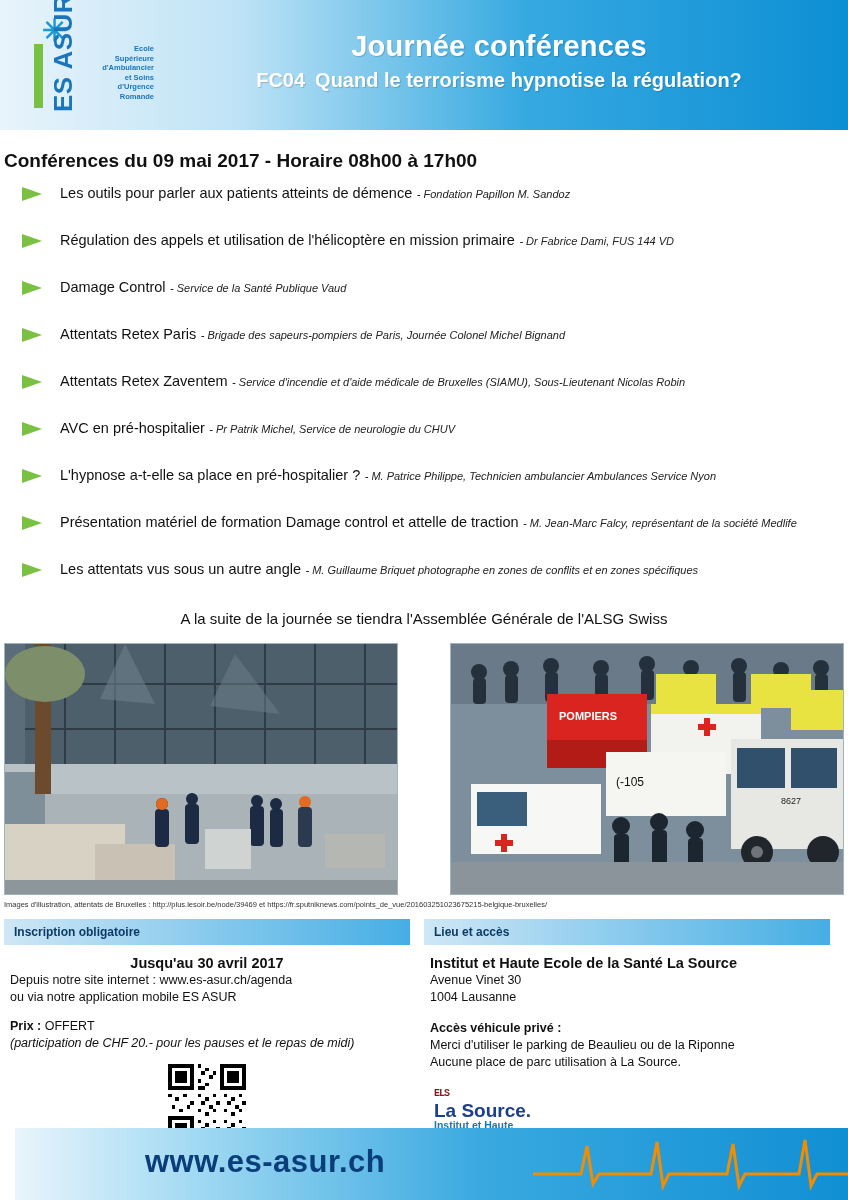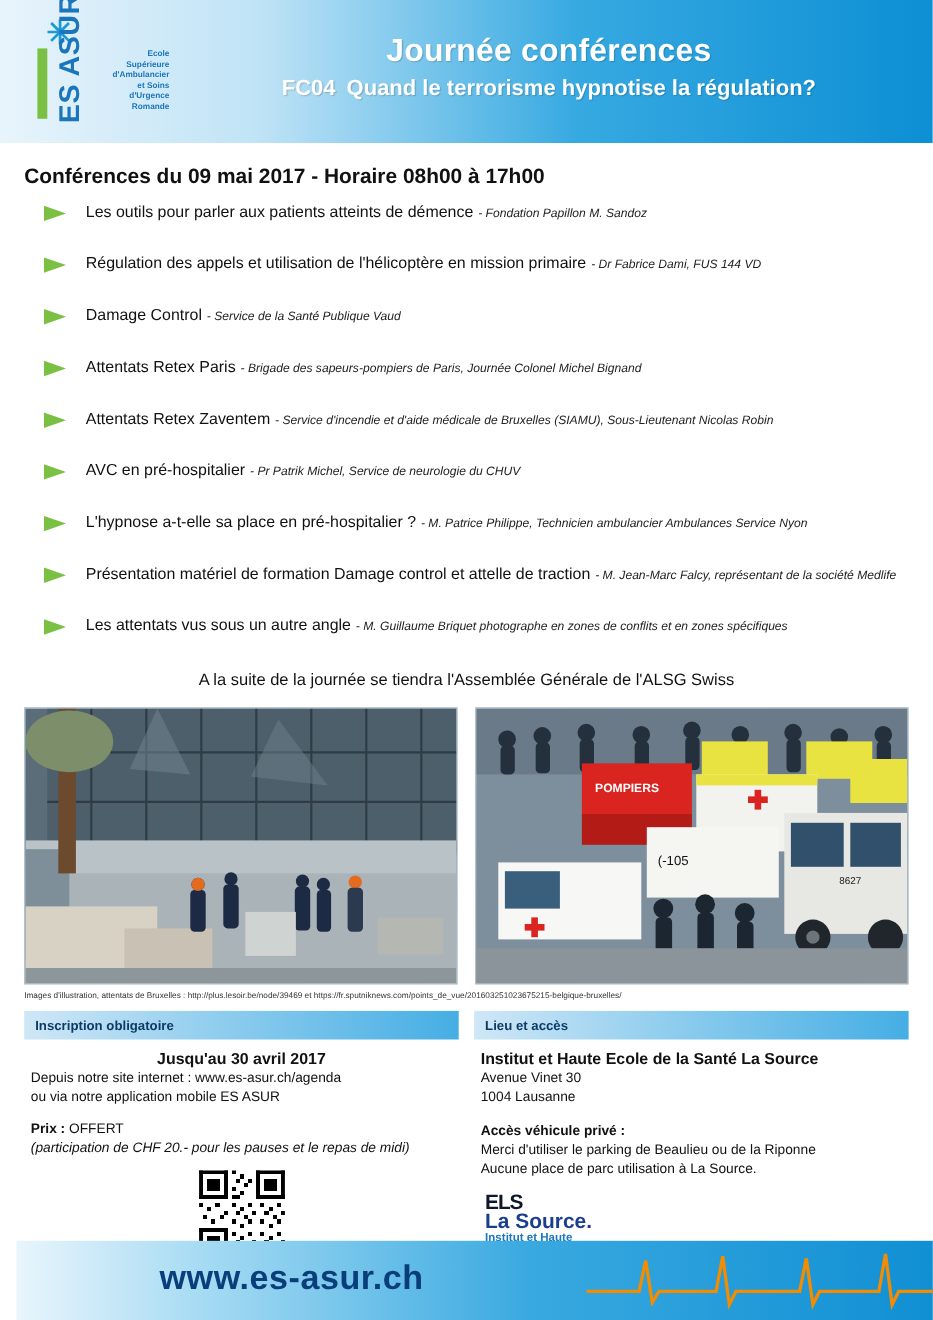--- a/index.html
+++ b/index.html
@@ -93,21 +93,21 @@
     font-weight: bold;
     text-shadow: 1px 1px 1px rgba(0,0,0,0.18);
   }
   .header-code {
     margin-right: 10px;
   }
 
   
   .main {
     position: relative;
-    padding: 0 22px;
+    padding: 0 4px;
   }
   .section-title {
     margin-top: 20px;
     font-size: 19px;
     font-weight: bold;
     color: #111111;
   }
 
   .conf-list {
     margin-top: 12px;
@@ -212,24 +212,25 @@
     margin-top: 12px;
     text-align: center;
     font-size: 13.5px;
   }
 
   .lasource {
     margin-top: 14px;
     margin-left: 4px;
   }
   .ls-logo-mark {
-    color: #0f172a;
-    font-size: 19px;
+    color: #7f1d1d;
+    font-size: 10px;
     font-weight: bold;
     letter-spacing: -1px;
+    font-family: Liberation Mono, monospace;
   }
   .ls-name {
     color: #1b3f8f;
     font-size: 19px;
     font-weight: bold;
   }
   .ls-sub {
     color: #1b75bb;
     font-size: 10.5px;
     font-weight: bold;

